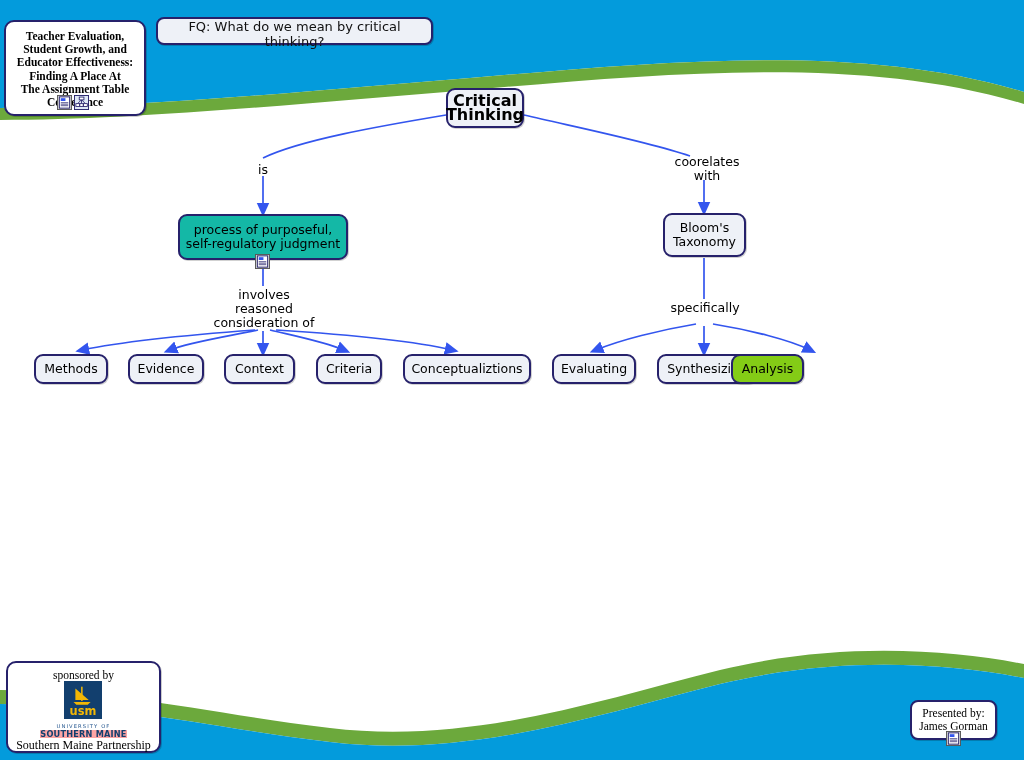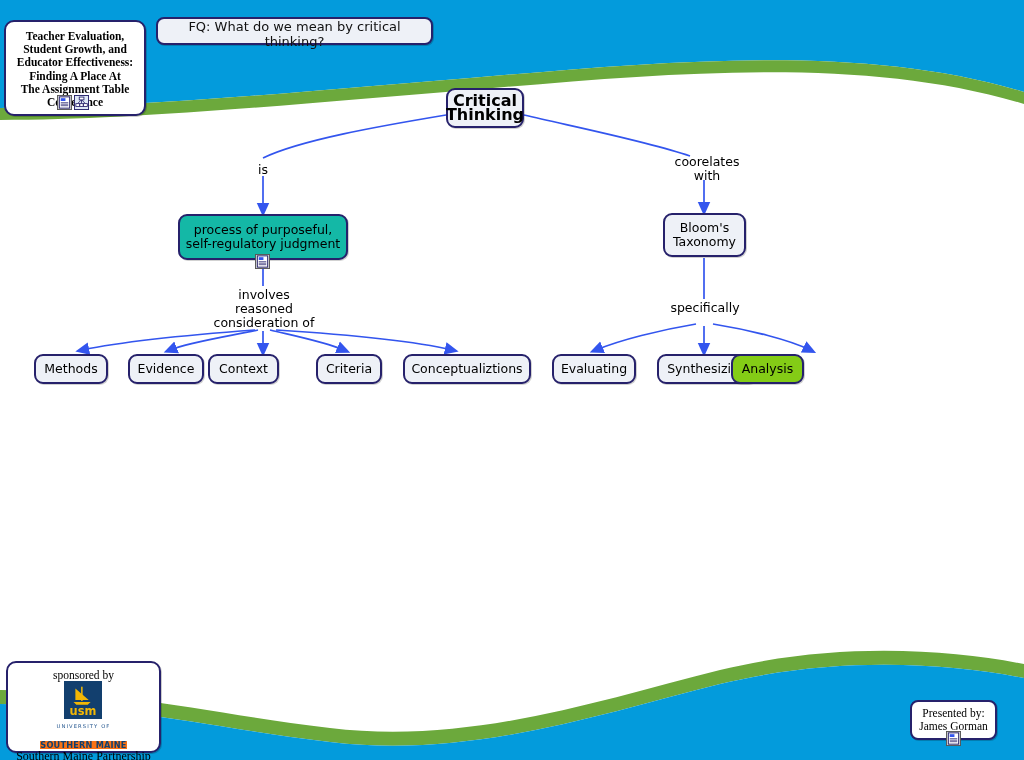--- a/index.html
+++ b/index.html
@@ -90,21 +90,21 @@
   .usm-logo{display:flex;align-items:center;gap:5px;flex-direction:column;}
   .usm-mark{width:38px;height:38px;display:block;}
   .usm-words{display:flex;flex-direction:column;line-height:1;}
   .usm-words .u1{
     font-family:"DejaVu Sans", sans-serif;
     font-size:5.2px;letter-spacing:1.1px;color:#1b4f8a;
   }
   .usm-words .u2{
     font-family:"DejaVu Sans", sans-serif;
     font-weight:bold;font-size:8.2px;letter-spacing:.2px;color:#123f6e;
-    background:#f97316;margin-top:12px;
+    background:#fca5a5;margin-top:1px;
   }
 
   #presenter-box{
     left:910px;top:700px;width:87px;height:40px;
     border-radius:8px;
     justify-content:center;
   }
   #presenter-box .pr{
     font-family:"Liberation Serif", serif;
     font-size:11.5px;line-height:13.5px;color:#000;white-space:pre-line;
@@ -207,21 +207,21 @@
     <line x1="4" y1="8.2" x2="12" y2="8.2"></line>
     <line x1="4" y1="9.8" x2="12" y2="9.8"></line>
     <line x1="4" y1="11.4" x2="12" y2="11.4"></line>
   </g>
         </svg>
       </div>
       <div class="node" style="left: 663px; top: 213px; width: 83px; height: 44px; border-color: rgb(38, 33, 107); background: rgb(238, 241, 247);">Bloom's
 Taxonomy</div>
       <div class="node" style="left: 34px; top: 354px; width: 74px; height: 30px; border-color: rgb(38, 33, 107); background: rgb(238, 241, 247);">Methods</div>
       <div class="node" style="left: 128px; top: 354px; width: 76px; height: 30px; border-color: rgb(38, 33, 107); background: rgb(238, 241, 247);">Evidence</div>
-      <div class="node" style="left: 208px; top: 354px; width: 71px; height: 30px; border-color: rgb(38, 33, 107); background: rgb(238, 241, 247);">Context</div>
+      <div class="node" style="left: 224px; top: 354px; width: 71px; height: 30px; border-color: rgb(38, 33, 107); background: rgb(238, 241, 247);">Context</div>
       <div class="node" style="left: 316px; top: 354px; width: 66px; height: 30px; border-color: rgb(38, 33, 107); background: rgb(238, 241, 247);">Criteria</div>
       <div class="node" style="left: 403px; top: 354px; width: 128px; height: 30px; border-color: rgb(38, 33, 107); background: rgb(238, 241, 247);">Conceptualiztions</div>
       <div class="node" style="left: 552px; top: 354px; width: 84px; height: 30px; border-color: rgb(38, 33, 107); background: rgb(238, 241, 247);">Evaluating</div>
       <div class="node" style="left: 657px; top: 354px; width: 100px; height: 30px; border-color: rgb(38, 33, 107); background: rgb(238, 241, 247);">Synthesizing</div>
       <div class="node" style="left: 731px; top: 354px; width: 73px; height: 30px; border-color: rgb(38, 33, 107); background: #84cc16;">Analysis</div>
     </div>
   <div id="label-layer">
       <div class="linklabel" style="left: 246px; top: 163px; width: 34px;">is</div>
       <div class="linklabel" style="left: 664px; top: 155px; width: 86px;">coorelates
 with</div>

